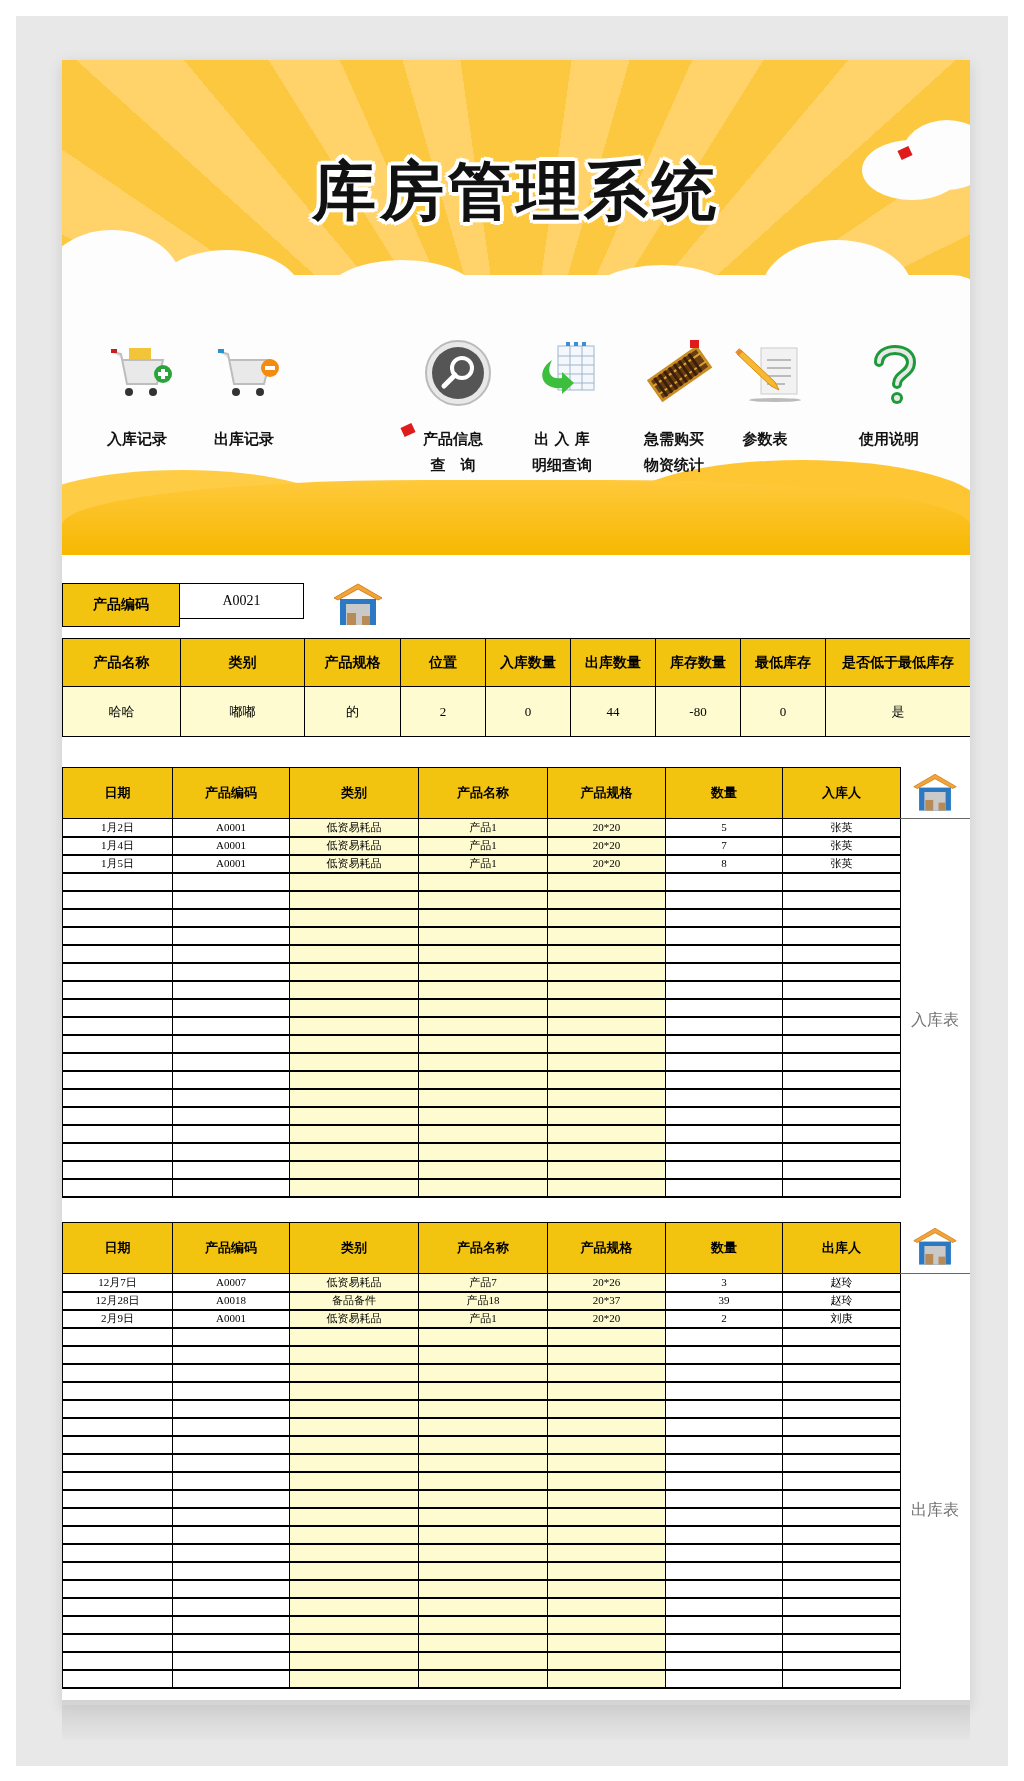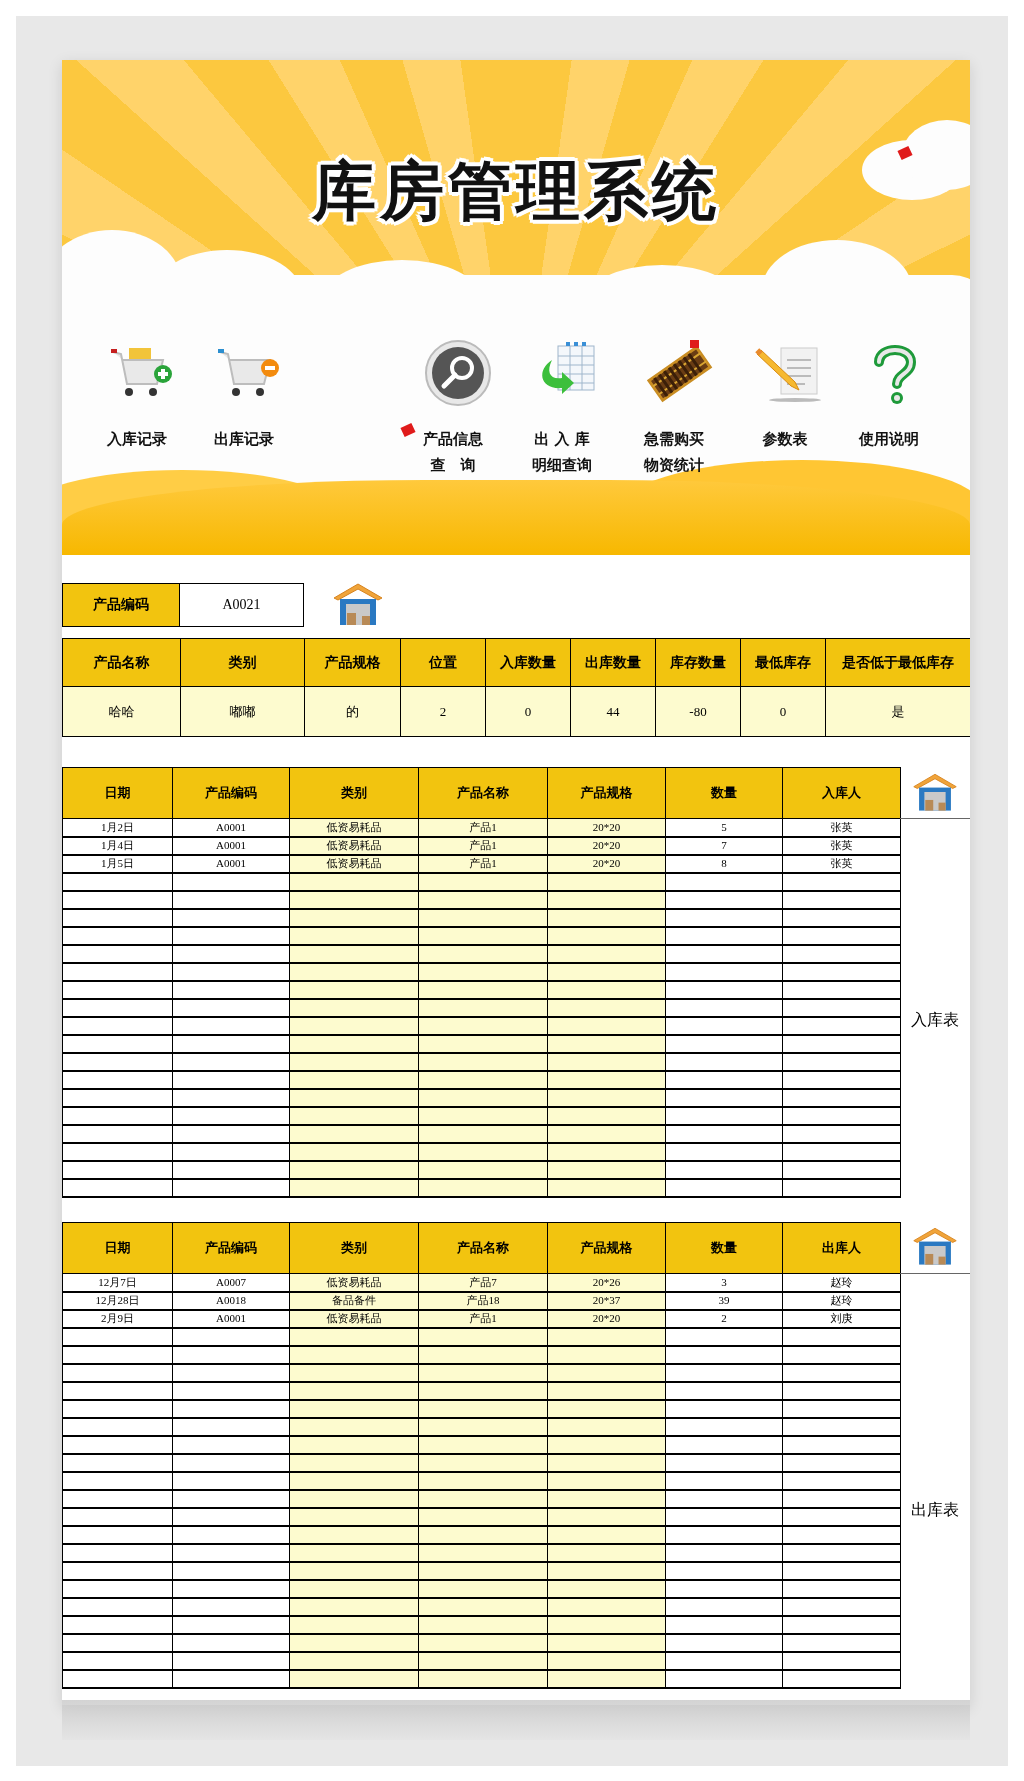--- a/index.html
+++ b/index.html
@@ -23,34 +23,34 @@
   .red-flag { position: absolute; width: 12px; height: 10px; background: #e01b1b; transform: rotate(-25deg); }
 
   .nav { position: absolute; left: 0; top: 270px; width: 784px; height: 150px; }
   .nav-item { position: absolute; top: 0; width: 110px; height: 150px; text-align: center; cursor: pointer; }
   .nav-icon { position: absolute; left: 25px; top: 8px; width: 70px; height: 70px; }
   .nav-label { position: absolute; left: 0; top: 96px; width: 110px; font-size: 15px; font-weight: bold; color: #111; line-height: 26px; white-space: pre-line; }
 
   
   .lookup { position: absolute; left: 0; top: 523px; height: 44px; display: flex; }
   .lookup-label { width: 118px; height: 44px; background: #f2c40f; border: 1px solid #000; font-size: 14px; font-weight: bold; display: flex; align-items: center; justify-content: center; }
-  .lookup-input { width: 124px; height: 44px; border: 1px solid #000; border-left: none; font-family: "Liberation Serif", serif; font-size: 14px; display: flex; align-items: center; justify-content: center; background: #fff; }
+  .lookup-input { width: 124px; height: 36px; border: 1px solid #000; border-left: none; font-family: "Liberation Serif", serif; font-size: 14px; display: flex; align-items: center; justify-content: center; background: #fff; }
   .warehouse { position: absolute; width: 52px; height: 44px; }
 
   
   table { border-collapse: collapse; table-layout: fixed; position: absolute; }
   .summary { left: 0; top: 578px; width: 908px; }
   .summary th { background: #f2c40f; height: 48px; font-size: 14px; font-weight: bold; border: 1px solid #000; }
   .summary td { background: #fdfbcf; height: 50px; font-size: 13px; text-align: center; border: 1px solid #000; font-family: "Liberation Serif", serif; }
 
   
   .log th { background: #f2c40f; height: 51px; font-size: 13px; font-weight: bold; border: 1px solid #000; }
   .log td { height: 18px; font-size: 11px; text-align: center; border: 1px solid #000; border-top-width: 1px; border-bottom-width: 2px; padding: 0; line-height: 15px; font-family: "Liberation Serif", serif; }
   .log td.y { background: #fdfbcf; }
-  .side-cell { position: absolute; width: 70px; text-align: center; font-size: 16px; color: #000000; }
+  .side-cell { position: absolute; width: 70px; text-align: center; font-size: 16px; color: #737373; }
   .side-line { position: absolute; height: 1px; background: #666; }
 </style>
 </head>
 <body>
 
 <div class="outer-frame"></div>
 
 <div class="card">
 
   <div class="banner">
@@ -128,21 +128,21 @@
             <rect x="6" y="24" width="58" height="24" fill="#6a3d14" stroke="#c98d23" stroke-width="3"></rect>
             <path d="M6 31 H64 M6 41 H64" stroke="#d9a531" stroke-width="2"></path>
             <path d="M12 25 V47 M18 25 V47 M24 25 V47 M30 25 V47 M36 25 V47 M42 25 V47 M48 25 V47 M54 25 V47" stroke="#3b1f08" stroke-width="3"></path>
           </g>
           <rect x="46" y="2" width="9" height="8" fill="#e01b1b"></rect>
         </svg>
         <div class="nav-label">急需购买
 物资统计</div>
       </div>
 
-      <div class="nav-item" style="left:668px;">
+      <div class="nav-item" style="left:648px;">
         <svg class="nav-icon" viewBox="0 0 70 70">
           <rect x="26" y="10" width="36" height="46" fill="#f2f2f2" stroke="#ccc"></rect>
           <path d="M32 22 H56 M32 30 H56 M32 38 H56 M32 46 H50" stroke="#bbb" stroke-width="2"></path>
           <path d="M6 12 L40 44 L44 52 L36 48 L2 16 Z" fill="#f6b930" stroke="#d98b10"></path>
           <path d="M2 16 L6 12" stroke="#e88a2d" stroke-width="5"></path>
           <ellipse cx="40" cy="62" rx="26" ry="2" fill="#bbb"></ellipse>
         </svg>
         <div class="nav-label">参数表</div>
       </div>
 

